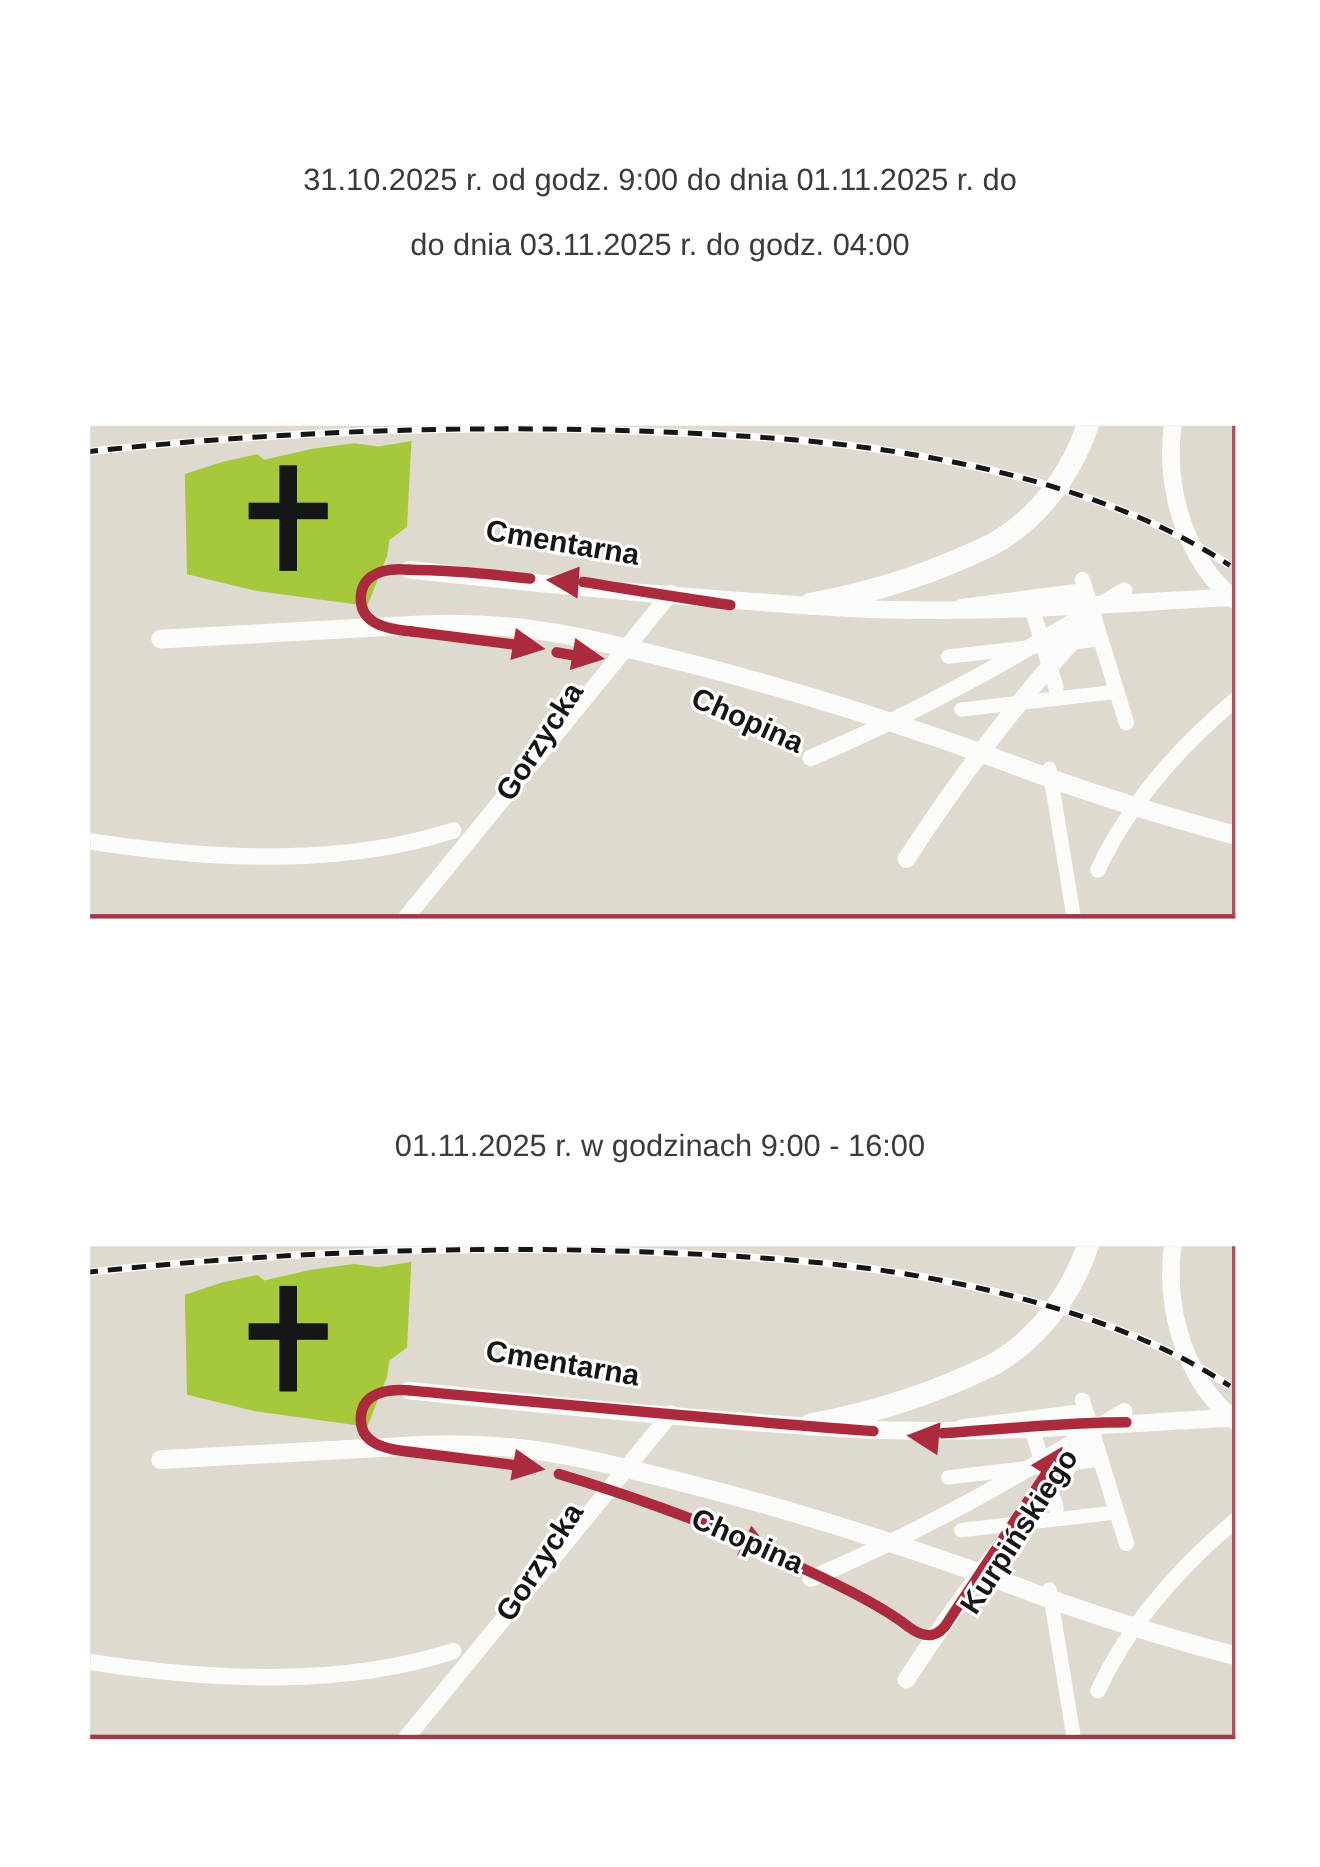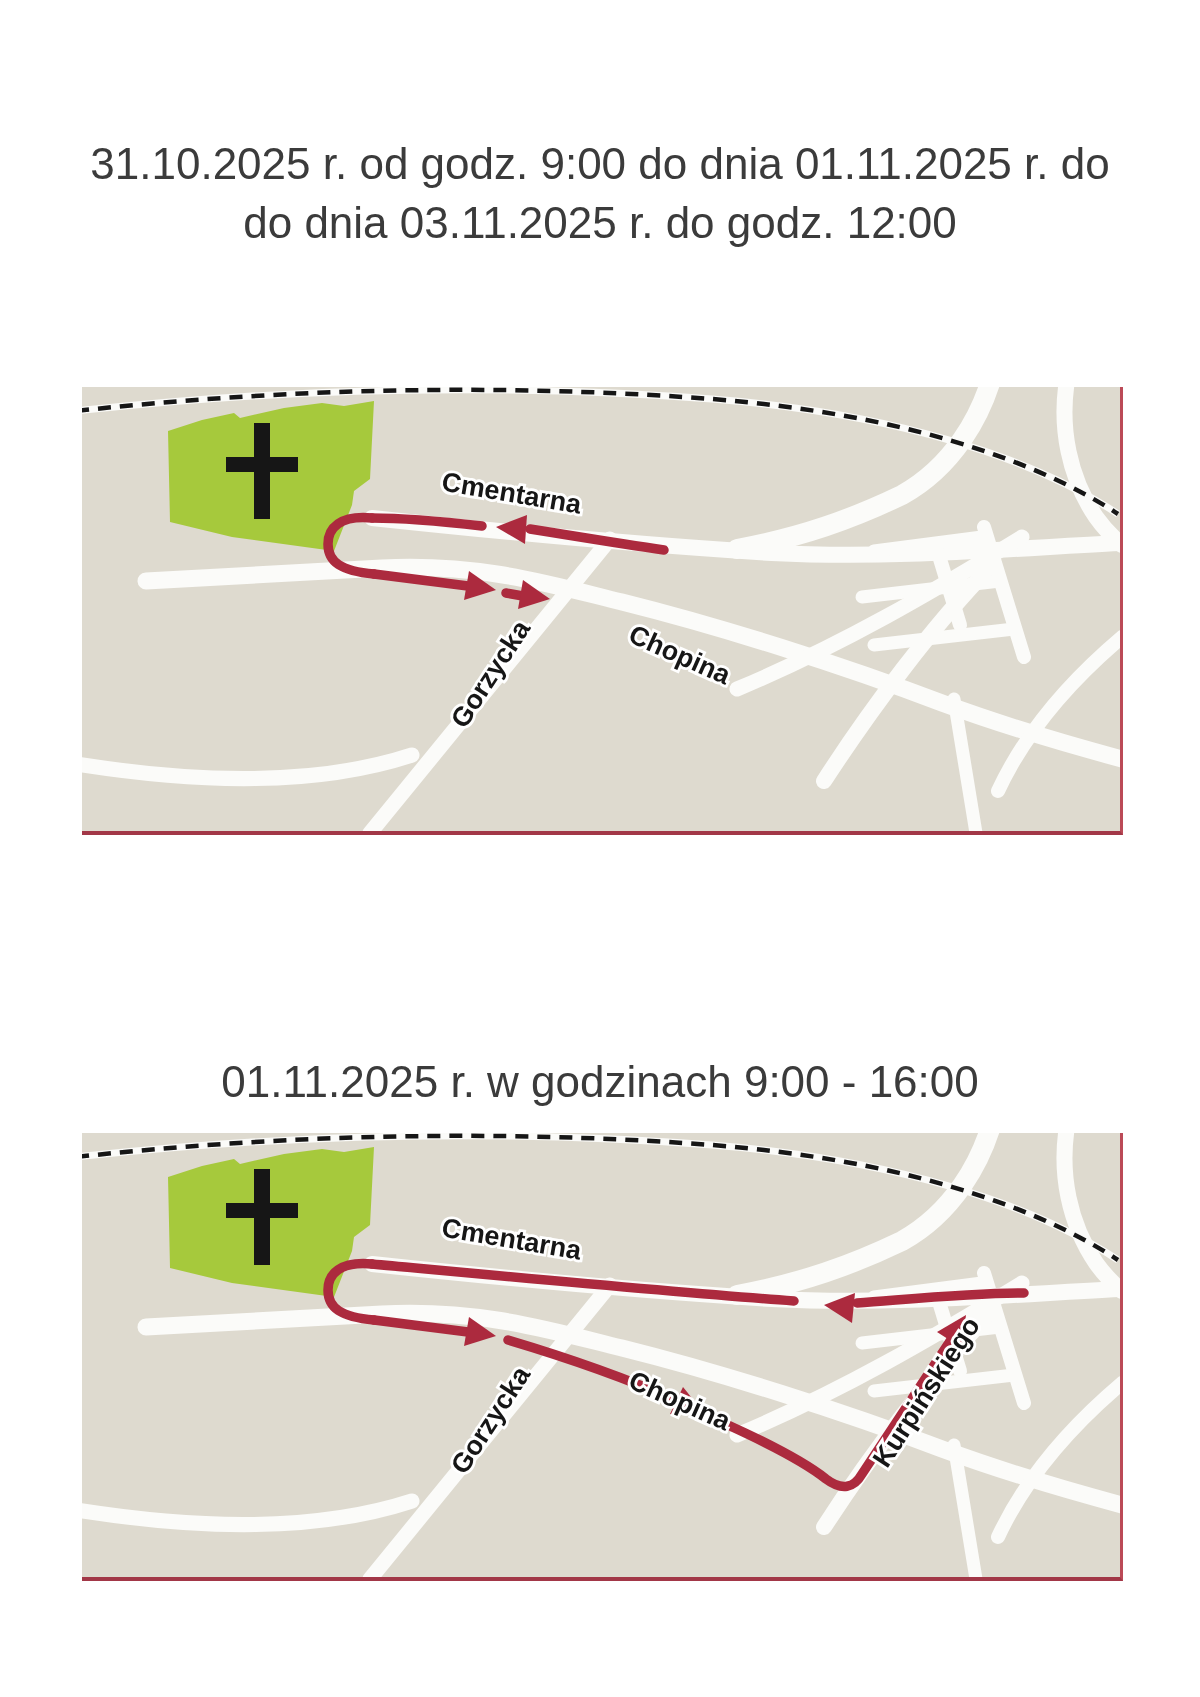--- a/index.html
+++ b/index.html
@@ -4,24 +4,24 @@
 <style>
   html,body{margin:0;padding:0;}
   body{
     width:1200px;height:1697px;position:relative;
     background:var(--c-page-bg,#fff);
     font-family:"Liberation Sans",sans-serif;
   }
   .period-header{
     position:absolute;left:0;width:1200px;
     text-align:center;color:var(--c-text,#3b3b3b);
-    font-size:44px;line-height:59px;font-weight:400;
+    font-size:28px;line-height:59px;font-weight:400;
   }
   #header-1{top:134px;}
-  #header-2{top:1052px;}
+  #header-2{top:1012px;}
   .map-frame{
     position:absolute;left:82px;width:1038px;height:444px;
     background:var(--c-map-bg,#dedacf);
     border-right:3px solid var(--c-border-right,#bb4a57);
     border-bottom:4px solid var(--c-border-bottom,#a23747);
     overflow:hidden;
   }
   #map-1{top:387px;}
   #map-2{top:1133px;}
   .map-frame svg{display:block;width:1038px;height:444px;}
@@ -36,21 +36,21 @@
     paint-order:stroke;text-anchor:middle;
   }
   .cemetery{fill:var(--c-green,#a6c93c);}
   .cross{fill:var(--c-label,#161616);}
 </style>
 </head>
 <body>
 
 <div class="period-header" id="header-1">
   <div>31.10.2025 r. od godz. 9:00 do dnia 01.11.2025 r. do</div>
-  <div>do dnia 03.11.2025 r. do godz. 12:00</div>
+  <div>do dnia 03.11.2025 r. do godz. 04:00</div>
 </div>
 
 <div class="map-frame" id="map-1">
   <svg viewBox="0 0 1038 444">
     <g>
       <path class="road" style="stroke-width:17" d="M 64,194 L 300,181 C 400,176 470,198 540,215 C 640,240 760,278 860,316 C 920,338 980,356 1040,372"></path>
       <path class="road" style="stroke-width:16" d="M 290,131 C 430,146 560,158 690,166 C 810,172 920,162 1038,156"></path>
       <path class="road" style="stroke-width:20" d="M 912,-18 C 900,30 870,80 820,108 C 770,132 720,150 655,162"></path>
       <path class="road" style="stroke-width:15" d="M 528,152 L 288,446"></path>
       <path class="road" style="stroke-width:15" d="M 940,150 C 850,205 760,258 655,302"></path>

